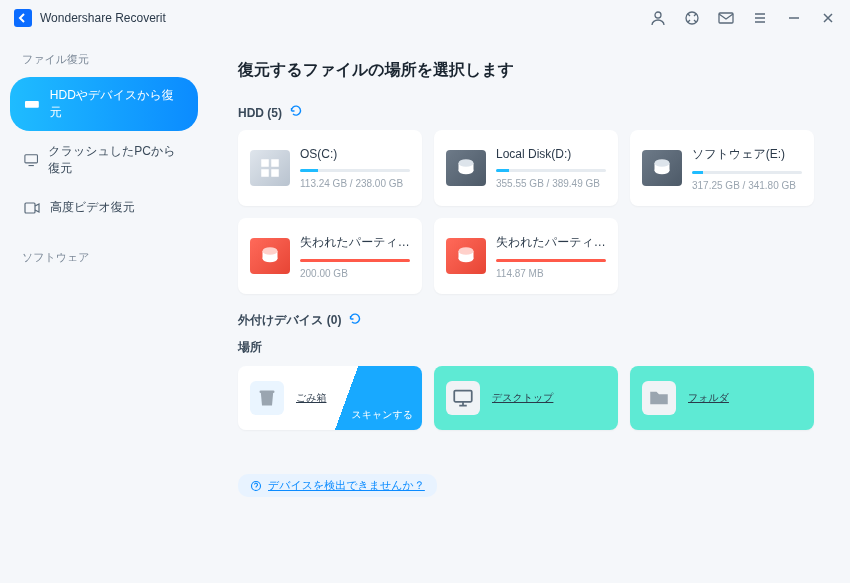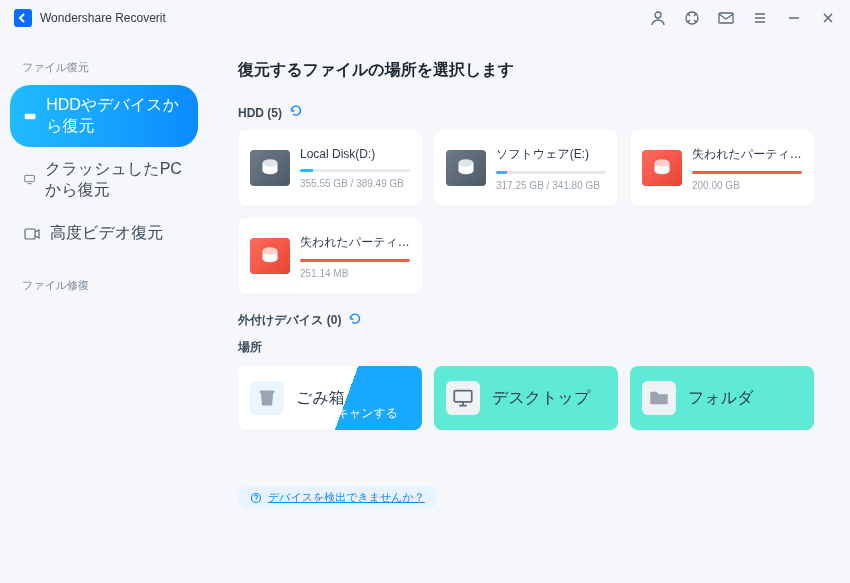--- a/index.html
+++ b/index.html
@@ -5,22 +5,22 @@
 * { margin:0; padding:0; box-sizing:border-box; font-family:"Hiragino Sans","Meiryo",sans-serif; }
 body { width:850px; height:583px; background:#f5f7fa; overflow:hidden; }
 .titlebar { height:36px; display:flex; align-items:center; padding:0 14px;text-align:center; }
 .logo { width:18px; height:18px; background:#0b6cff; border-radius:3px; display:flex; align-items:center; justify-content:center; margin-right:8px; }
 .logo svg { width:10px; height:10px; }
 .app-title { font-size:12px; color:#2b3a4a; }
 .win-ctrls { margin-left:auto; display:flex; gap:18px; align-items:center; }
 .win-ctrls span, .win-ctrls svg { color:#5a6a7a; width:16px; height:16px; cursor:pointer; display:flex; align-items:center; justify-content:center; }
 .shell { display:flex; height:547px; }
 .sidebar { width:208px; padding:16px 10px; }
-.sec-label { font-size:11px; color:#7a8796; margin:8px 0 10px 12px; }
-.nav-item { display:flex; align-items:center; gap:10px; padding:10px 14px; border-radius:20px; font-size:16px; color:#3a4a5a; cursor:pointer; margin-bottom:2px; }
+.sec-label { font-size:11px; color:#7a8796; margin:0 0 10px 12px; }
+.nav-item { display:flex; align-items:center; gap:10px; padding:10px 14px; border-radius:20px; font-size:12px; color:#3a4a5a; cursor:pointer; margin-bottom:2px; }
 .nav-item.active { background:linear-gradient(90deg,#1fbcff,#0b8bff); color:#fff; }
 .nav-ico { width:16px; height:16px; display:flex; align-items:center; justify-content:center; }
 .main { flex:1; padding:24px 30px 10px 30px; overflow:hidden; }
 .page-title { font-size:16px; color:#1a2530; font-weight:600; margin-bottom:24px; }
 .group-hdr { font-size:12px; color:#3a4a5a; margin:6px 0 10px 0; display:flex; align-items:center; gap:8px;font-weight:bold; }
 .refresh { color:#0b8bff; cursor:pointer; }
 .cards { display:flex; flex-wrap:wrap; gap:12px; margin-bottom:18px; }
 .card { width:184px; height:76px; background:#fff; border-radius:8px; display:flex; align-items:center; padding:10px 12px; gap:10px; cursor:pointer; box-shadow:0 1px 2px rgba(0,0,0,.04);}
 .drv-ico { width:40px; height:36px; border-radius:4px; display:flex; align-items:center; justify-content:center; }
 .drv-ico.win { background:linear-gradient(135deg,#dfe5ec,#b9c3cf);}
@@ -29,25 +29,25 @@
 .card-body { flex:1; min-width:0;}
 .card-title { font-size:12px; color:#2b3a4a; margin-bottom:8px; white-space:nowrap; overflow:hidden; text-overflow:ellipsis;}
 .bar { width:100%; height:3px; background:#e6ebf0; border-radius:2px; margin-bottom:6px; overflow:hidden;}
 .bar span { display:block; height:100%; }
 .bar .blue { background:#1fbcff;}
 .bar .red { background:#ff5a4a;}
 .card-sub { font-size:10px; color:#9aa5b0;}
 .loc-card { width:184px; height:64px; background:#5eead4; border-radius:8px; display:flex; align-items:center; padding:10px 12px; gap:12px; cursor:pointer; box-shadow:0 1px 2px rgba(0,0,0,.04); position:relative;}
 .loc-ico { width:34px; height:34px; border-radius:6px; background:#f0f3f6; display:flex; align-items:center; justify-content:center; color:#7a8796;}
 .loc-card.active { background:linear-gradient(110deg,#fff 58%,#18a9ff 58%); }
-.loc-card.active .scan-lbl { position:absolute; right:24px; bottom:8px; font-size:12px; color:#fff;}
+.loc-card.active .scan-lbl { position:absolute; right:9px; bottom:8px; font-size:10px; color:#fff;}
 .loc-card.active .loc-ico{ background:#eaf5ff;}
-.loc-title { font-size:16px; color:#2b3a4a;}
+.loc-title { font-size:10px; color:#2b3a4a;text-decoration:underline;}
 .helpbar { margin-top:44px; display:flex;}
-.helplink { font-size:11px; color:#0b8bff; background:#e8f3ff; padding:4px 12px; border-radius:10px; display:flex; align-items:center; gap:6px; cursor:pointer; text-decoration:underline;margin-top:12px;}
+.helplink { font-size:11px; color:#0b8bff; background:#e8f3ff; padding:4px 12px; border-radius:10px; display:flex; align-items:center; gap:6px; cursor:pointer; text-decoration:underline;}
 </style>
 </head>
 <body>
 
 <div class="titlebar">
   <div class="logo">
     <svg viewBox="0 0 10 10">
         <path d="M6 1L2 5l4 4" stroke="#fff" stroke-width="2" fill="none"></path>
       </svg>
   </div>
@@ -111,34 +111,51 @@
     </div>
     <div class="nav-item">
       <span class="nav-ico">
           <svg viewBox="0 0 16 16" fill="none" stroke="#5a6a7a" stroke-width="1.2">
             <rect x="1" y="3" width="10" height="10" rx="1"></rect>
             <path d="M11 6l4-2v8l-4-2"></path>
           </svg>
         </span>
       <span>高度ビデオ復元</span>
     </div>
-    <div class="sec-label" style="margin-top:24px">ファイル修復</div>
+    <div class="sec-label" style="margin-top:24px">ソフトウェア</div>
   </div>
 
   <div class="main">
     <div class="page-title">復元するファイルの場所を選択します</div>
 
     <div class="group-hdr">
       <span>HDD (5)</span>
       <span class="refresh"><svg width="12" height="12" viewBox="0 0 16 16" fill="none" stroke="#0b8bff" stroke-width="1.8">
             <path d="M2 8a6 6 0 1 1 2 4M2 8V4m0 4h4"></path>
           </svg></span>
     </div>
     <div class="cards" id="hdd-cards">
         <div class="card">
+          <div class="drv-ico win">
+            <svg width="22" height="20" viewBox="0 0 16 16">
+              <rect x="1" y="1" width="6" height="6" fill="#fff"></rect>
+              <rect x="9" y="1" width="6" height="6" fill="#fff"></rect>
+              <rect x="1" y="9" width="6" height="6" fill="#fff"></rect>
+              <rect x="9" y="9" width="6" height="6" fill="#fff"></rect>
+            </svg>
+          </div>
+          <div class="card-body">
+            <div class="card-title">OS(C:)</div>
+            <div class="bar">
+              <span class="blue" style="width:16%"></span>
+            </div>
+            <div class="card-sub">113.24 GB / 238.00 GB</div>
+          </div>
+        </div>
+        <div class="card">
           <div class="drv-ico gray">
             <svg width="22" height="20" viewBox="0 0 16 16" fill="#fff">
               <ellipse cx="8" cy="10" rx="6" ry="3"></ellipse>
               <rect x="2" y="4" width="12" height="6"></rect>
               <ellipse cx="8" cy="4" rx="6" ry="3" fill="#dde4eb"></ellipse>
             </svg>
           </div>
           <div class="card-body">
             <div class="card-title">Local Disk(D:)</div>
             <div class="bar">
@@ -185,21 +202,21 @@
               <ellipse cx="8" cy="10" rx="6" ry="3"></ellipse>
               <rect x="2" y="4" width="12" height="6"></rect>
               <ellipse cx="8" cy="4" rx="6" ry="3" fill="#ffd0ca"></ellipse>
             </svg>
           </div>
           <div class="card-body">
             <div class="card-title">失われたパーティション 2</div>
             <div class="bar">
               <span class="red" style="width:100%"></span>
             </div>
-            <div class="card-sub">251.14 MB</div>
+            <div class="card-sub">114.87 MB</div>
           </div>
         </div>
       </div>
 
     <div class="group-hdr">
       <span>外付けデバイス (0)</span>
       <span class="refresh"><svg width="12" height="12" viewBox="0 0 16 16" fill="none" stroke="#0b8bff" stroke-width="1.8">
             <path d="M2 8a6 6 0 1 1 2 4M2 8V4m0 4h4"></path>
           </svg></span>
     </div>

